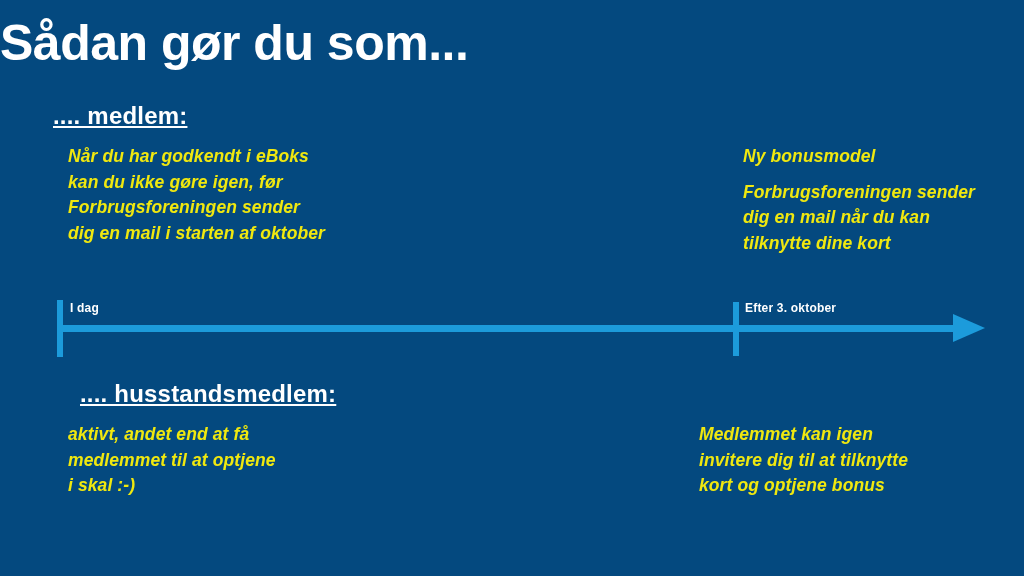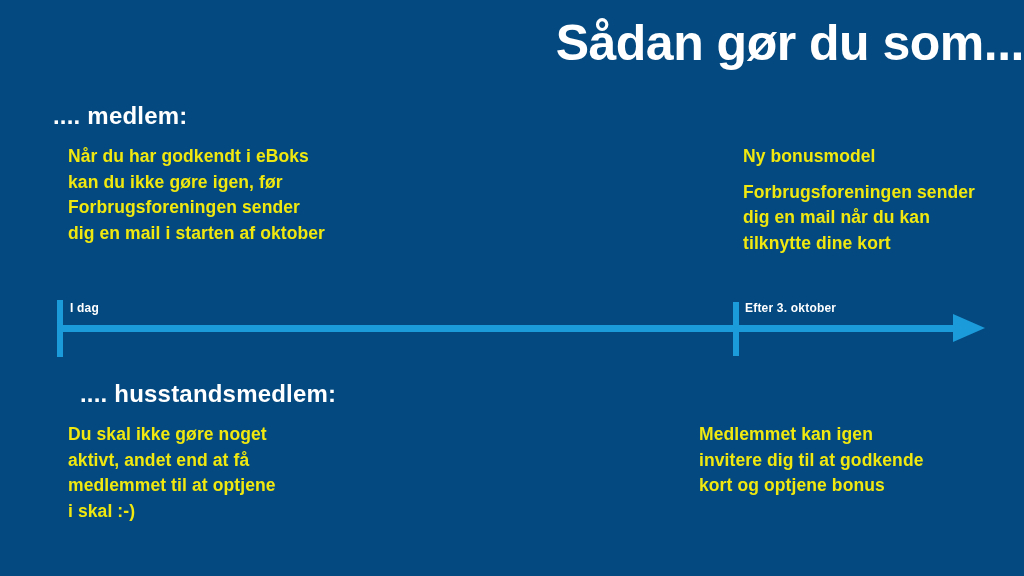--- a/index.html
+++ b/index.html
@@ -22,38 +22,39 @@
     height: 576px;
     background: #04497f;
   }
 
   
   .slide-title {
     position: absolute;
     left: 0;
     top: 14px;
     width: 1024px;
-    text-align: right;
+    text-align: left;
     color: #ffffff;
     font-size: 50px;
     font-weight: bold;
     letter-spacing: -0.5px;
     line-height: 58px;
     white-space: nowrap;
   }
 
   
   .section-heading {
     position: absolute;
     color: #ffffff;
     font-size: 24px;
     font-weight: bold;
     letter-spacing: 0.2px;
     line-height: 30px;
     white-space: nowrap;
+    text-decoration: underline;
   }
   #heading-medlem {
     left: 53px;
     top: 101px;
   }
   #heading-husstand {
     left: 53px;
     top: 379px;
     margin-left: 27px;
   }
@@ -63,20 +64,21 @@
     position: absolute;
     color: #f0e80f;
     font-size: 17.5px;
     font-weight: bold;
     line-height: 25.5px;
     letter-spacing: 0.1px;
   }
   .body-block .line {
     display: block;
     white-space: nowrap;
+    font-style: italic;
   }
   .body-block .para-gap {
     display: block;
     height: 10px;
   }
 
   #block-member-left  { left: 68px;  top: 144px; }
   #block-member-right { left: 743px; top: 144px; }
   #block-house-left   { left: 68px;  top: 422px; }
   #block-house-right  { left: 699px; top: 422px; }
@@ -167,25 +169,24 @@
     <div class="timeline-tick" id="tick-october"></div>
   </div>
 
   <div class="timeline-label" id="label-today">I dag</div>
 
   <div class="timeline-label" id="label-october">Efter 3. oktober</div>
 
   <div class="section-heading" id="heading-husstand">.... husstandsmedlem:</div>
 
   <div class="body-block" id="block-house-left">
-    <span class="line">Du skal ikke gøre noget</span>
     <span class="line">aktivt, andet end at få</span>
     <span class="line">medlemmet til at optjene</span>
     <span class="line">i skal :-)</span>
   </div>
 
   <div class="body-block" id="block-house-right">
     <span class="line">Medlemmet kan igen</span>
-    <span class="line">invitere dig til at godkende</span>
+    <span class="line">invitere dig til at tilknytte</span>
     <span class="line">kort og optjene bonus</span>
   </div>
 
 </div>
 
 </body></html>

